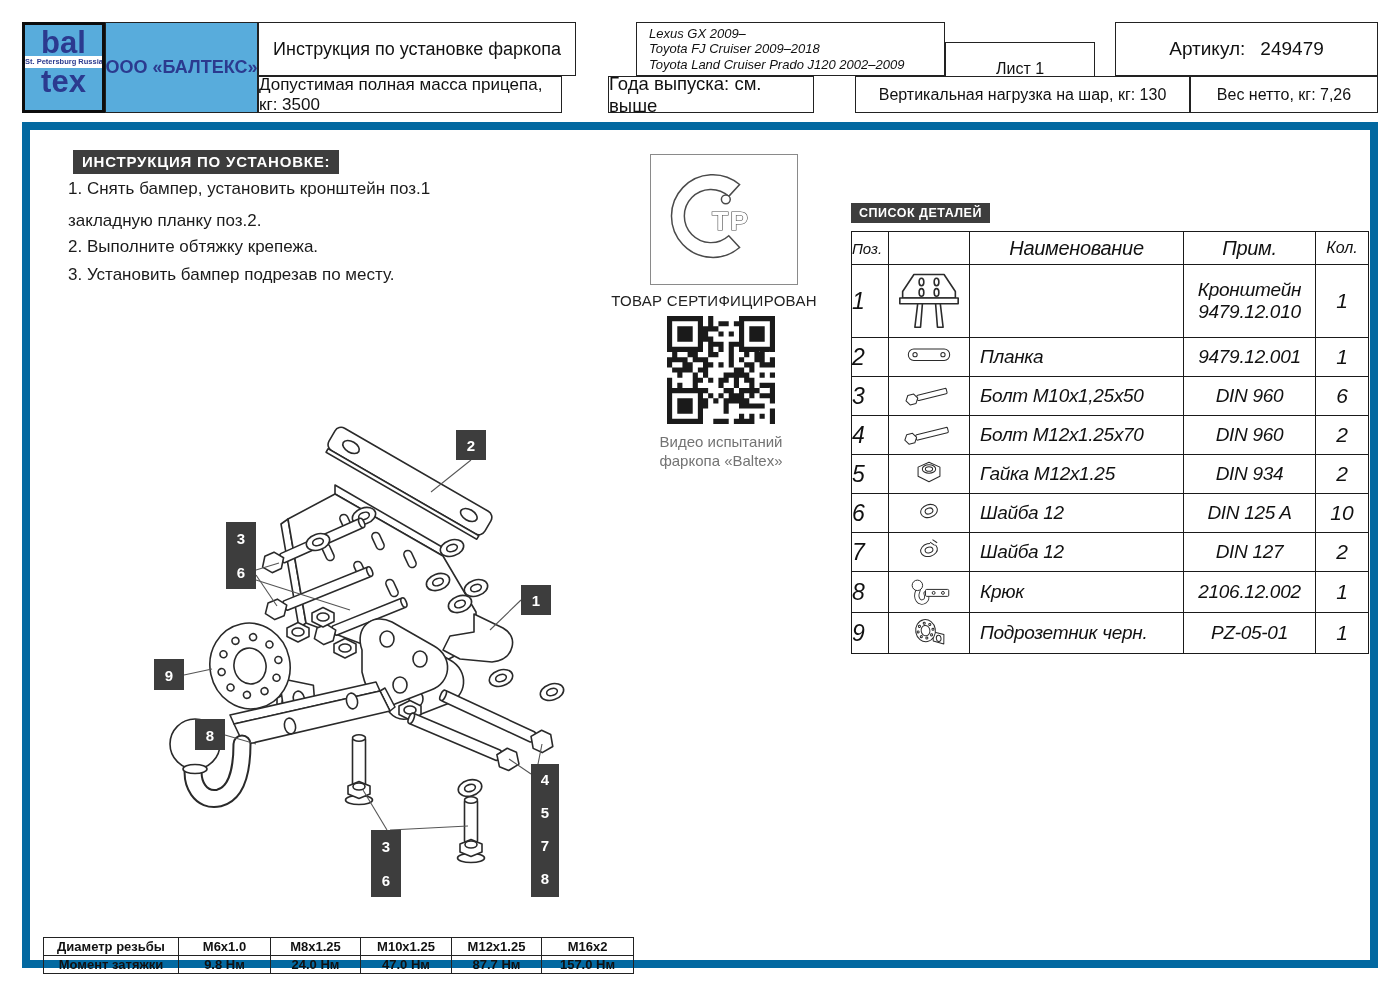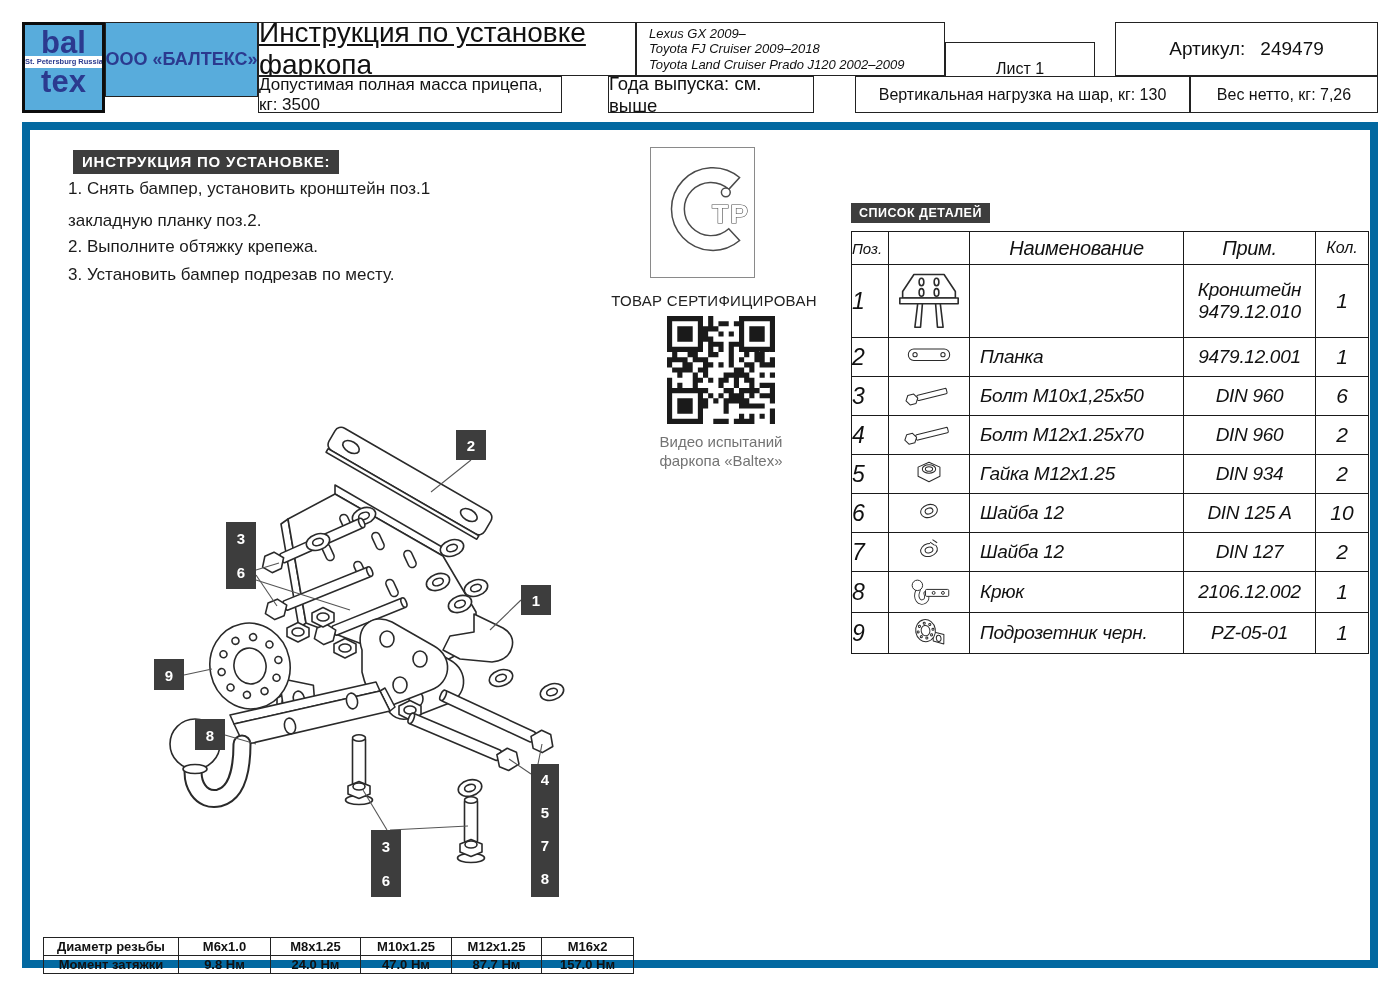--- a/index.html
+++ b/index.html
@@ -4,38 +4,38 @@
 <style>
   * { margin:0; padding:0; box-sizing:border-box; }
   body { background:#fff; font-family:"Liberation Sans", sans-serif; }
   .page { position:relative; width:1397px; height:988px; background:#fff; overflow:hidden; }
   .cell { position:absolute; border:1.5px solid #222; display:flex; align-items:center; justify-content:center; background:#fff; color:#111; }
 
   
   #logo-cell { position:absolute; left:22px; top:22px; width:83px; height:91px; background:#58ACDC; border:3px solid #0d0d0d; overflow:hidden; }
   .logo-word { color:#2B3A8F; font-weight:800; font-size:31px; line-height:27px; text-align:center; letter-spacing:0px; }
   .logo-band { background:#fff; color:#2B3A8F; font-weight:bold; font-size:7.5px; line-height:12px; height:12px; text-align:center; white-space:nowrap; }
-  #company-cell { left:105px; top:22px; width:153px; height:75px; background:#58ACDC; color:#2B3A8F; font-weight:bold; font-size:18px; white-space:nowrap; }
-  #title-cell { left:258px; top:22px; width:378px; height:54px; font-size:28px;text-decoration:underline; }
+  #company-cell { left:105px; top:22px; width:153px; height:91px; background:#58ACDC; color:#2B3A8F; font-weight:bold; font-size:18px; white-space:nowrap; }
+  #title-cell { left:258px; top:22px; width:318px; height:54px; font-size:18px; }
   #models-cell { left:636px; top:22px; width:309px; height:54px; flex-direction:column; align-items:flex-start; justify-content:center; padding-left:12px; font-style:italic; font-size:13px; line-height:15.5px; }
   #sheet-cell { left:945px; top:22px; width:150px; height:54px; font-size:16px;margin-top:20px; }
   #article-cell { left:1115px; top:22px; width:263px; height:54px; font-size:19px; gap:15px; }
   #mass-cell { left:258px; top:76px; width:304px; height:37px; font-size:17px; }
   #years-cell { left:608px; top:76px; width:206px; height:37px; font-size:18.5px; }
   #vload-cell { left:855px; top:76px; width:335px; height:37px; font-size:16px; }
   #weight-cell { left:1190px; top:76px; width:188px; height:37px; font-size:16px; }
 
   
   #main-box { position:absolute; left:22px; top:122px; width:1356px; height:846px; border:8px solid #0369a1; background:#fff; }
   .badge { position:absolute; background:#3D3D3D; color:#fff; font-weight:bold; }
   #instr-badge { left:43px; top:20px; font-size:15px; padding:3px 9px 4px; letter-spacing:0.8px; }
   #parts-badge { left:821px; top:73px; font-size:12.5px; padding:3px 8px; letter-spacing:0.5px; }
   .step { position:absolute; left:38px; font-size:17px; color:#1b1b1b; white-space:nowrap; }
 
-  #cert-box { position:absolute; left:620px; top:17px; width:105px; height:131px; border:1px solid #8a8a8a; }
+  #cert-box { position:absolute; left:620px; top:24px; width:148px; height:131px; border:1px solid #8a8a8a; }
   .cert * { stroke:#4a4a4a; stroke-width:1.5; fill:#fff; }
   .certTR { font:bold 27px "Liberation Sans", sans-serif; fill:#fff; stroke:#4a4a4a; stroke-width:1.2px; paint-order:stroke; letter-spacing:2px; }
   #cert-label { position:absolute; left:552px; top:162px; width:264px; text-align:center; font-size:15px; color:#222; letter-spacing:0.3px; }
   #qr-svg { position:absolute; left:637px; top:186px; width:108px; height:108px; }
   #qr-caption { position:absolute; left:588px; top:302px; width:206px; text-align:center; font-size:15px; line-height:19px; color:#737373; }
 
   
   #parts-table { position:absolute; left:821px; top:101px; width:517px; border-collapse:collapse; table-layout:fixed; }
   #parts-table td { border:1.6px solid #1a1a1a; font-style:italic; color:#111; overflow:hidden; }
   #parts-table .c-pos { text-align:left; font-size:23px; }

